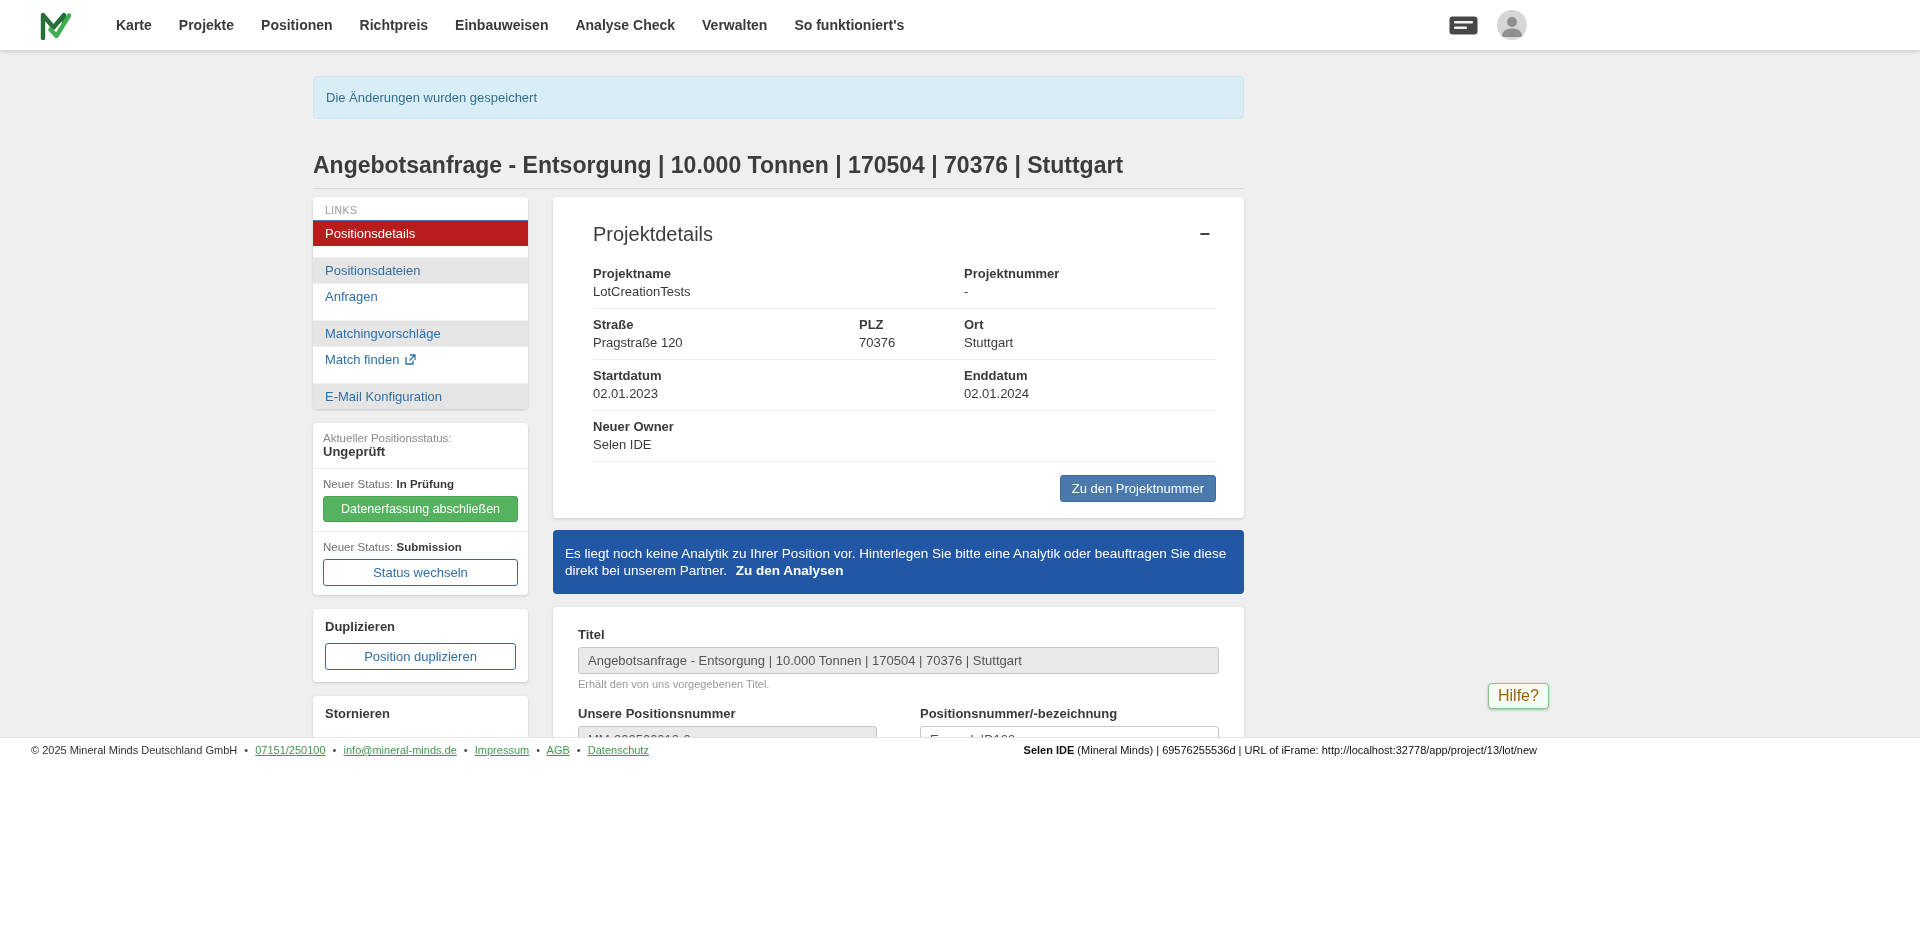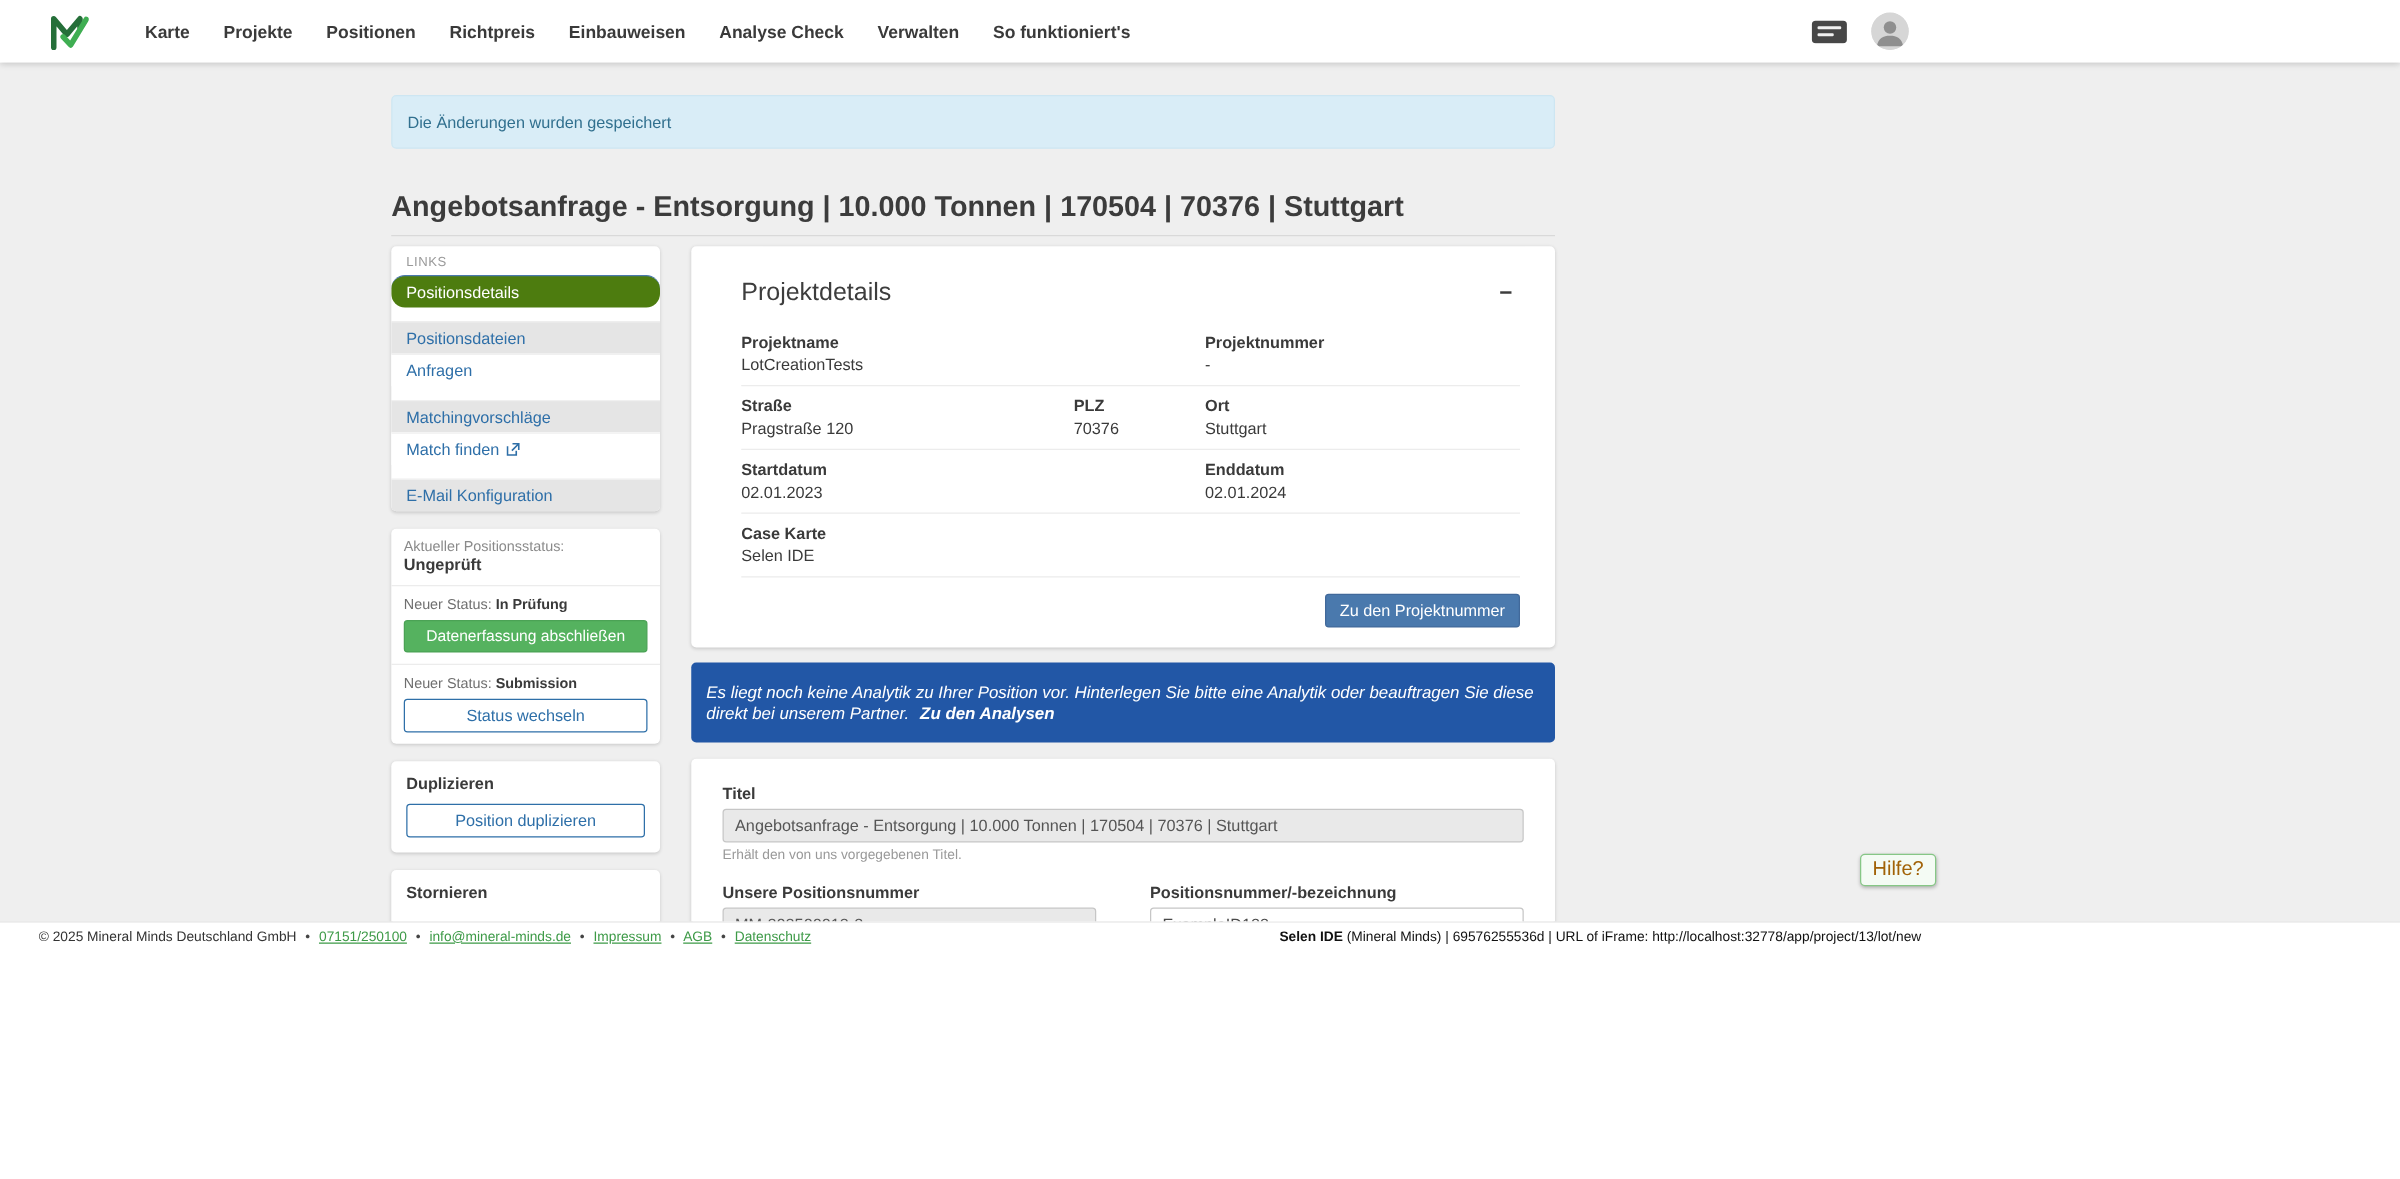--- a/index.html
+++ b/index.html
@@ -40,21 +40,21 @@
   .sidebar .card { margin-bottom: 14px; overflow: hidden; }
 
   
   .links-header { font-size: 10.5px; color: #9a9a9a; letter-spacing: .4px; padding: 7px 12px 4px; }
   .nav-list a.item {
     display: flex; align-items: center; gap: 6px;
     font-size: 13px; color: #2e6fa8; text-decoration: none;
     padding: 5px 12px; border-top: 1px solid #f0f0f0; background: #fff;
   }
   .nav-list a.item.alt { background: #e5e5e5; margin-top: 11px; }
-  .nav-list a.item.active { background: #4d7c0f; color: #fff; border-top-color: #4a79ad; border-radius: 11px; }
+  .nav-list a.item.active { background: #b91c1c; color: #fff; border-top-color: #4a79ad; }
 
   
   .block { padding: 9px 10px; border-bottom: 1px solid #ececec; }
   .block:last-child { border-bottom: none; }
   .link-blue { font-size: 13px; color: #2e6fa8; text-decoration: none; display: inline-flex; align-items: center; gap: 5px; }
   .muted { font-size: 11.5px; color: #8a8a8a; }
   .status-strong { font-size: 13px; font-weight: bold; color: #3a3a3a; margin-top: 0; }
   .small-label { font-size: 11.5px; color: #6f6f6f; }
   .small-label b { color: #3a3a3a; }
 
@@ -73,21 +73,21 @@
   .cols-2 { grid-template-columns: 371px 1fr; }
   .cols-3 { grid-template-columns: 266px 105px 1fr; }
   .field-label { font-size: 13px; font-weight: bold; color: #3a3a3a; }
   .field-value { font-size: 13px; color: #3a3a3a; margin-top: 3px; }
   .project-actions { display: flex; justify-content: flex-end; margin-top: 13px; }
   .btn-blue { background: #4a79ad; color: #fff; border: 1px solid #41699a; font-size: 13px; padding: 5px 11px; border-radius: 3px; cursor: pointer; font-family: inherit; }
 
   
   .analytics-banner {
     margin-top: 12px; background: #2257a6; color: #fff; border-radius: 4px;
-    padding: 15px 12px; font-size: 13.5px; line-height: 17px; font-style: italic;
+    padding: 15px 12px; font-size: 13.5px; line-height: 17px;
   }
   .analytics-banner a { color: #fff; font-weight: bold; text-decoration: none; margin-left: 5px; }
 
   
   .form-card { margin-top: 13px; padding: 20px 25px 20px; }
   .form-label { display: block; font-size: 13px; font-weight: bold; color: #3a3a3a; margin-bottom: 5px; }
   .text-input {
     width: 100%; height: 27px; border: 1px solid #c6c6c6; border-radius: 3px;
     font-size: 13px; color: #4a4a4a; padding: 0 9px; font-family: inherit; background: #fff;
   }
@@ -276,21 +276,21 @@
               <div class="field-value">02.01.2023</div>
             </div>
             <div>
               <div class="field-label">Enddatum</div>
               <div class="field-value">02.01.2024</div>
             </div>
           </div>
 
           <div class="detail-row cols-2">
             <div>
-              <div class="field-label">Case Karte</div>
+              <div class="field-label">Neuer Owner</div>
               <div class="field-value">Selen IDE</div>
             </div>
           </div>
 
           <div class="project-actions">
             <button class="btn-blue">Zu den Projektnummer</button>
           </div>
         </div>
 
         <div class="analytics-banner">

